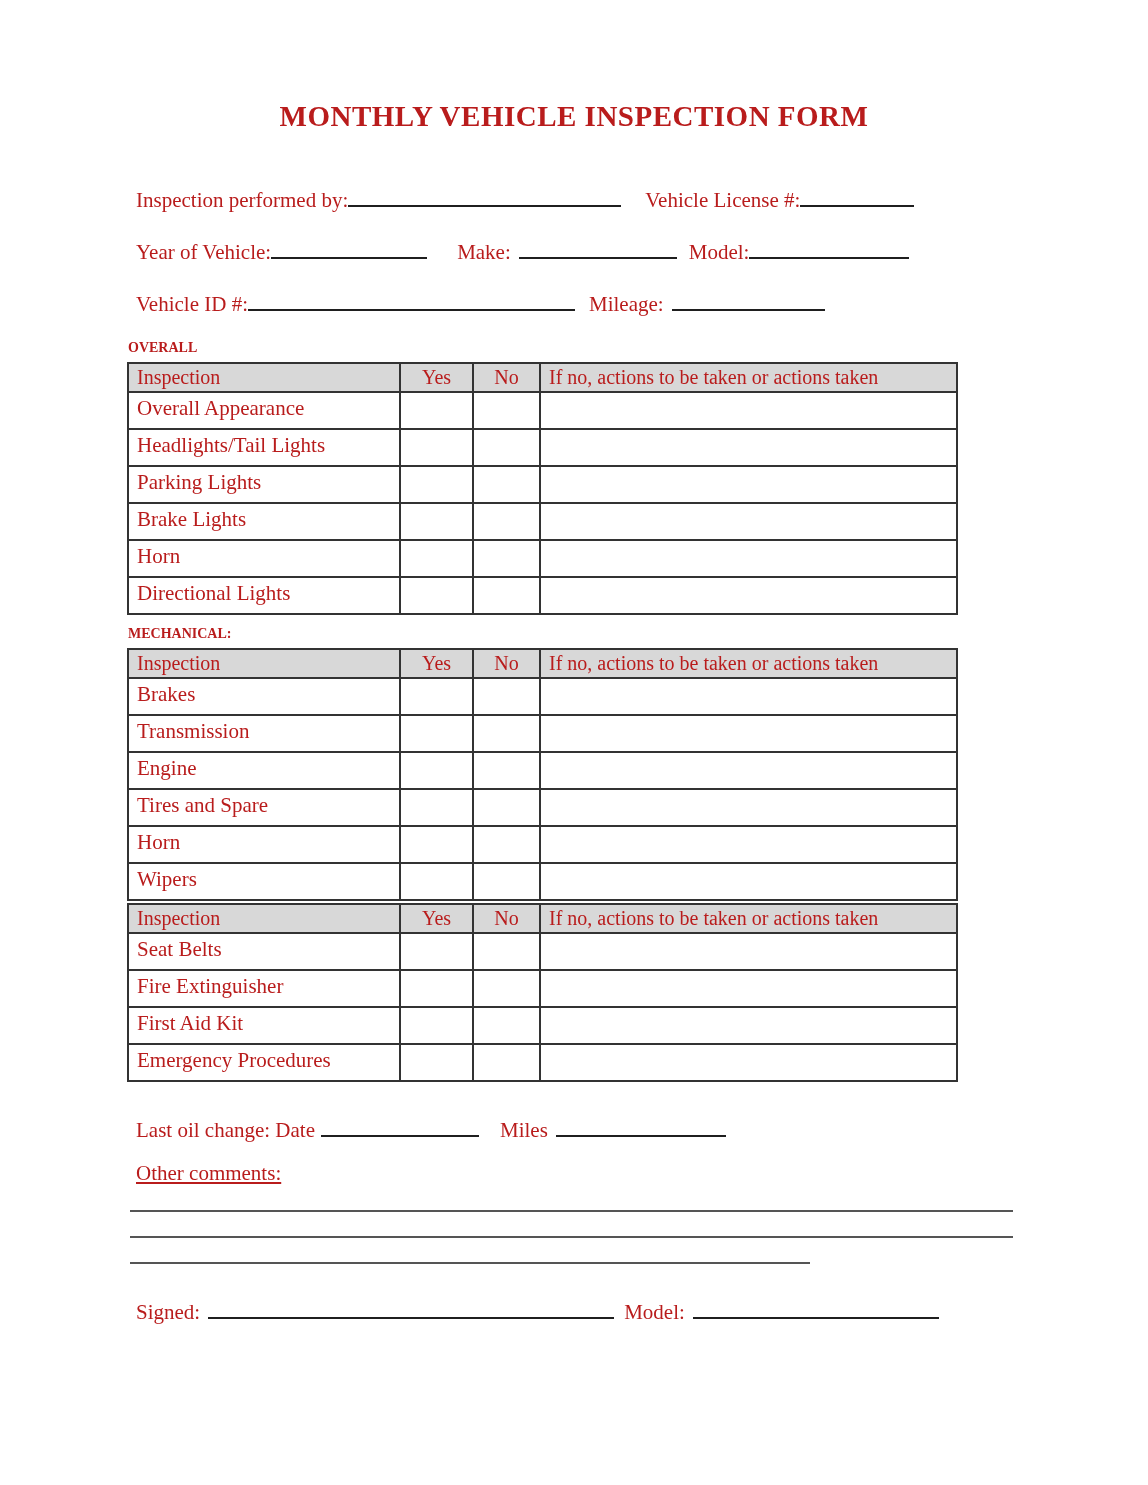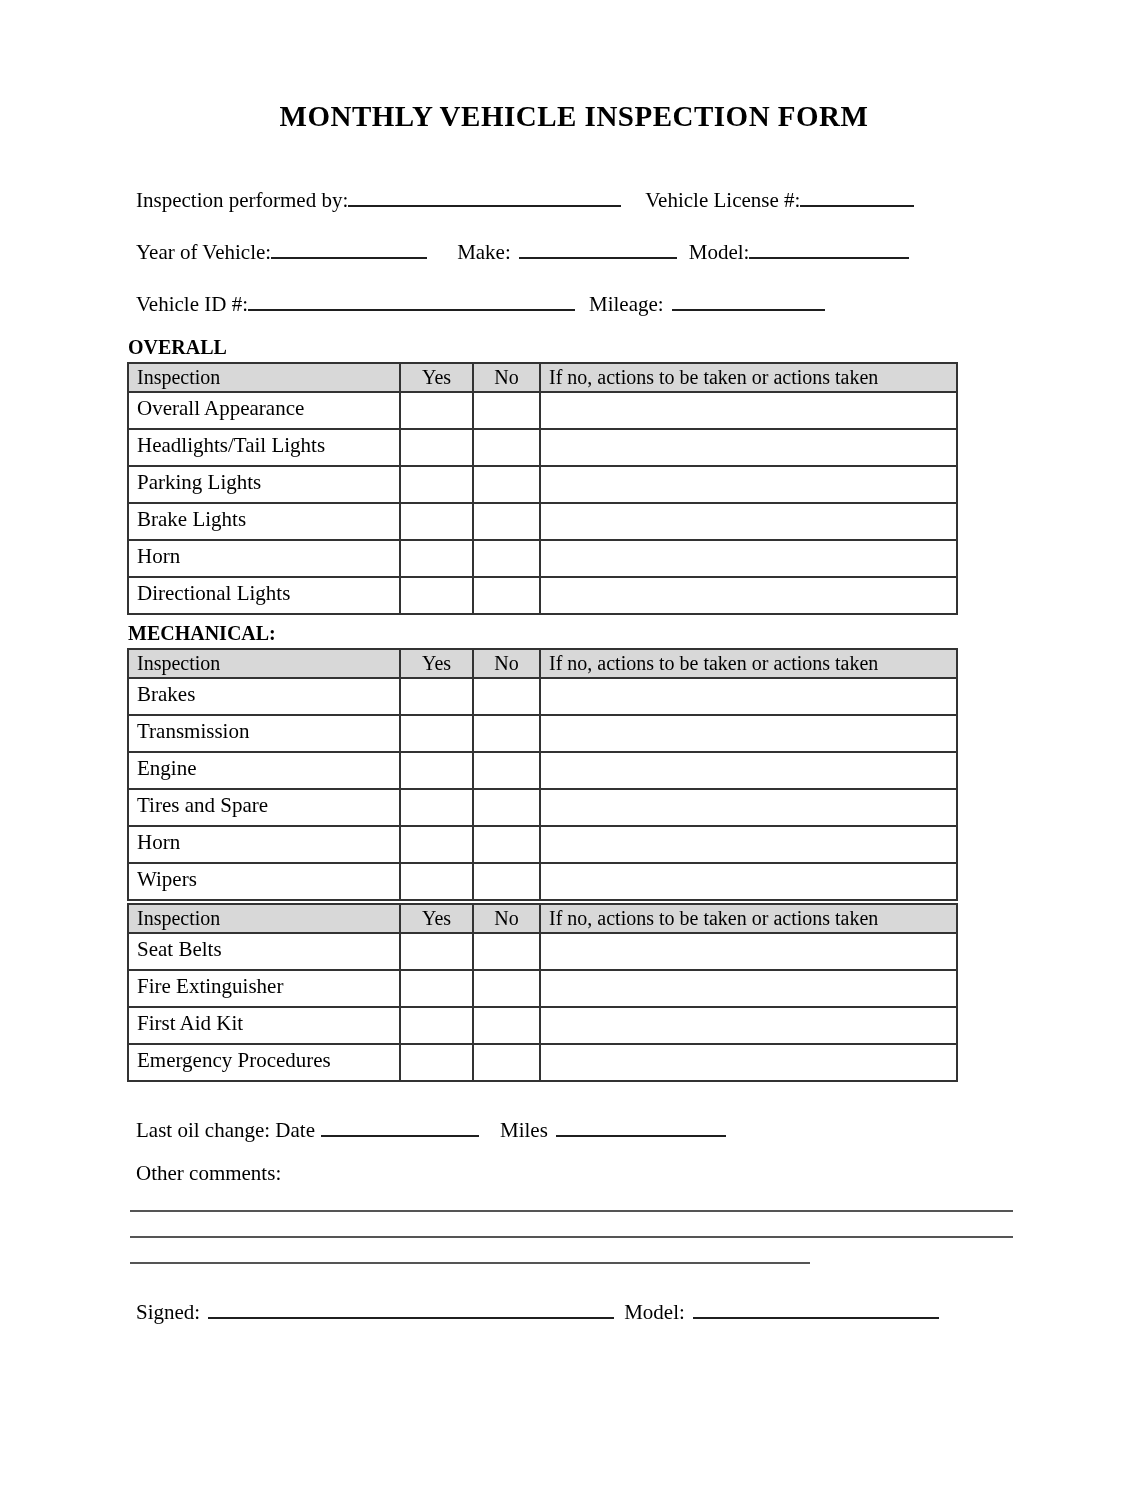--- a/index.html
+++ b/index.html
@@ -1,21 +1,21 @@
 <!DOCTYPE html>
 <html><head>
 <meta charset="utf-8">
 <style>
   html,body { margin:0; padding:0; background:#ffffff; }
   .page {
     position:relative;
     width:1148px; height:1485px;
     background:#ffffff;
     font-family:"Liberation Serif","DejaVu Serif",serif;
-    color:#000000;
+    color:#b91c1c;
     overflow:hidden;
   }
   .title {
     padding-top:100px;
     text-align:center;
     font-size:29px;
     font-weight:bold;
     letter-spacing:0.5px;
     height:32px; line-height:32px;
   }
@@ -29,21 +29,21 @@
   .row-2, .row-3 { margin-top:22px; }
   .blank {
     display:inline-block;
     border-bottom:2px solid #1f1f1f;
     height:1.0em;
     vertical-align:baseline;
   }
   .sp { display:inline-block; }
   .section-heading {
     margin-left:128px;
-    font-size:20px;
+    font-size:14px;
     font-weight:bold;
     height:25px; line-height:25px;
   }
   .sh-1 { margin-top:17px; }
   .sh-2 { margin-top:6px; }
   .sh-3 { margin-top:5px; }
   table.insp {
     margin-left:127px;
     width:829px;
     border-collapse:collapse;
@@ -76,21 +76,21 @@
   col.c-yes    { width:73px; }
   col.c-no     { width:67px; }
   col.c-action { width:417px; }
   .footer-row {
     margin-left:136px;
     font-size:21px;
     height:30px; line-height:30px;
     white-space:nowrap;
   }
   .oil-row { margin-top:32px; }
-  .comments-label { margin-top:14px; }
+  .comments-label { margin-top:14px;text-decoration:underline; }
   .comment-line {
     margin-left:130px;
     border-bottom:2px solid #555555;
   }
   .cl-1 { width:883px; margin-top:22px; }
   .cl-2 { width:883px; margin-top:24px; }
   .cl-3 { width:680px; margin-top:24px; }
   .signed-row { margin-top:32px; }
 </style>
 </head>

